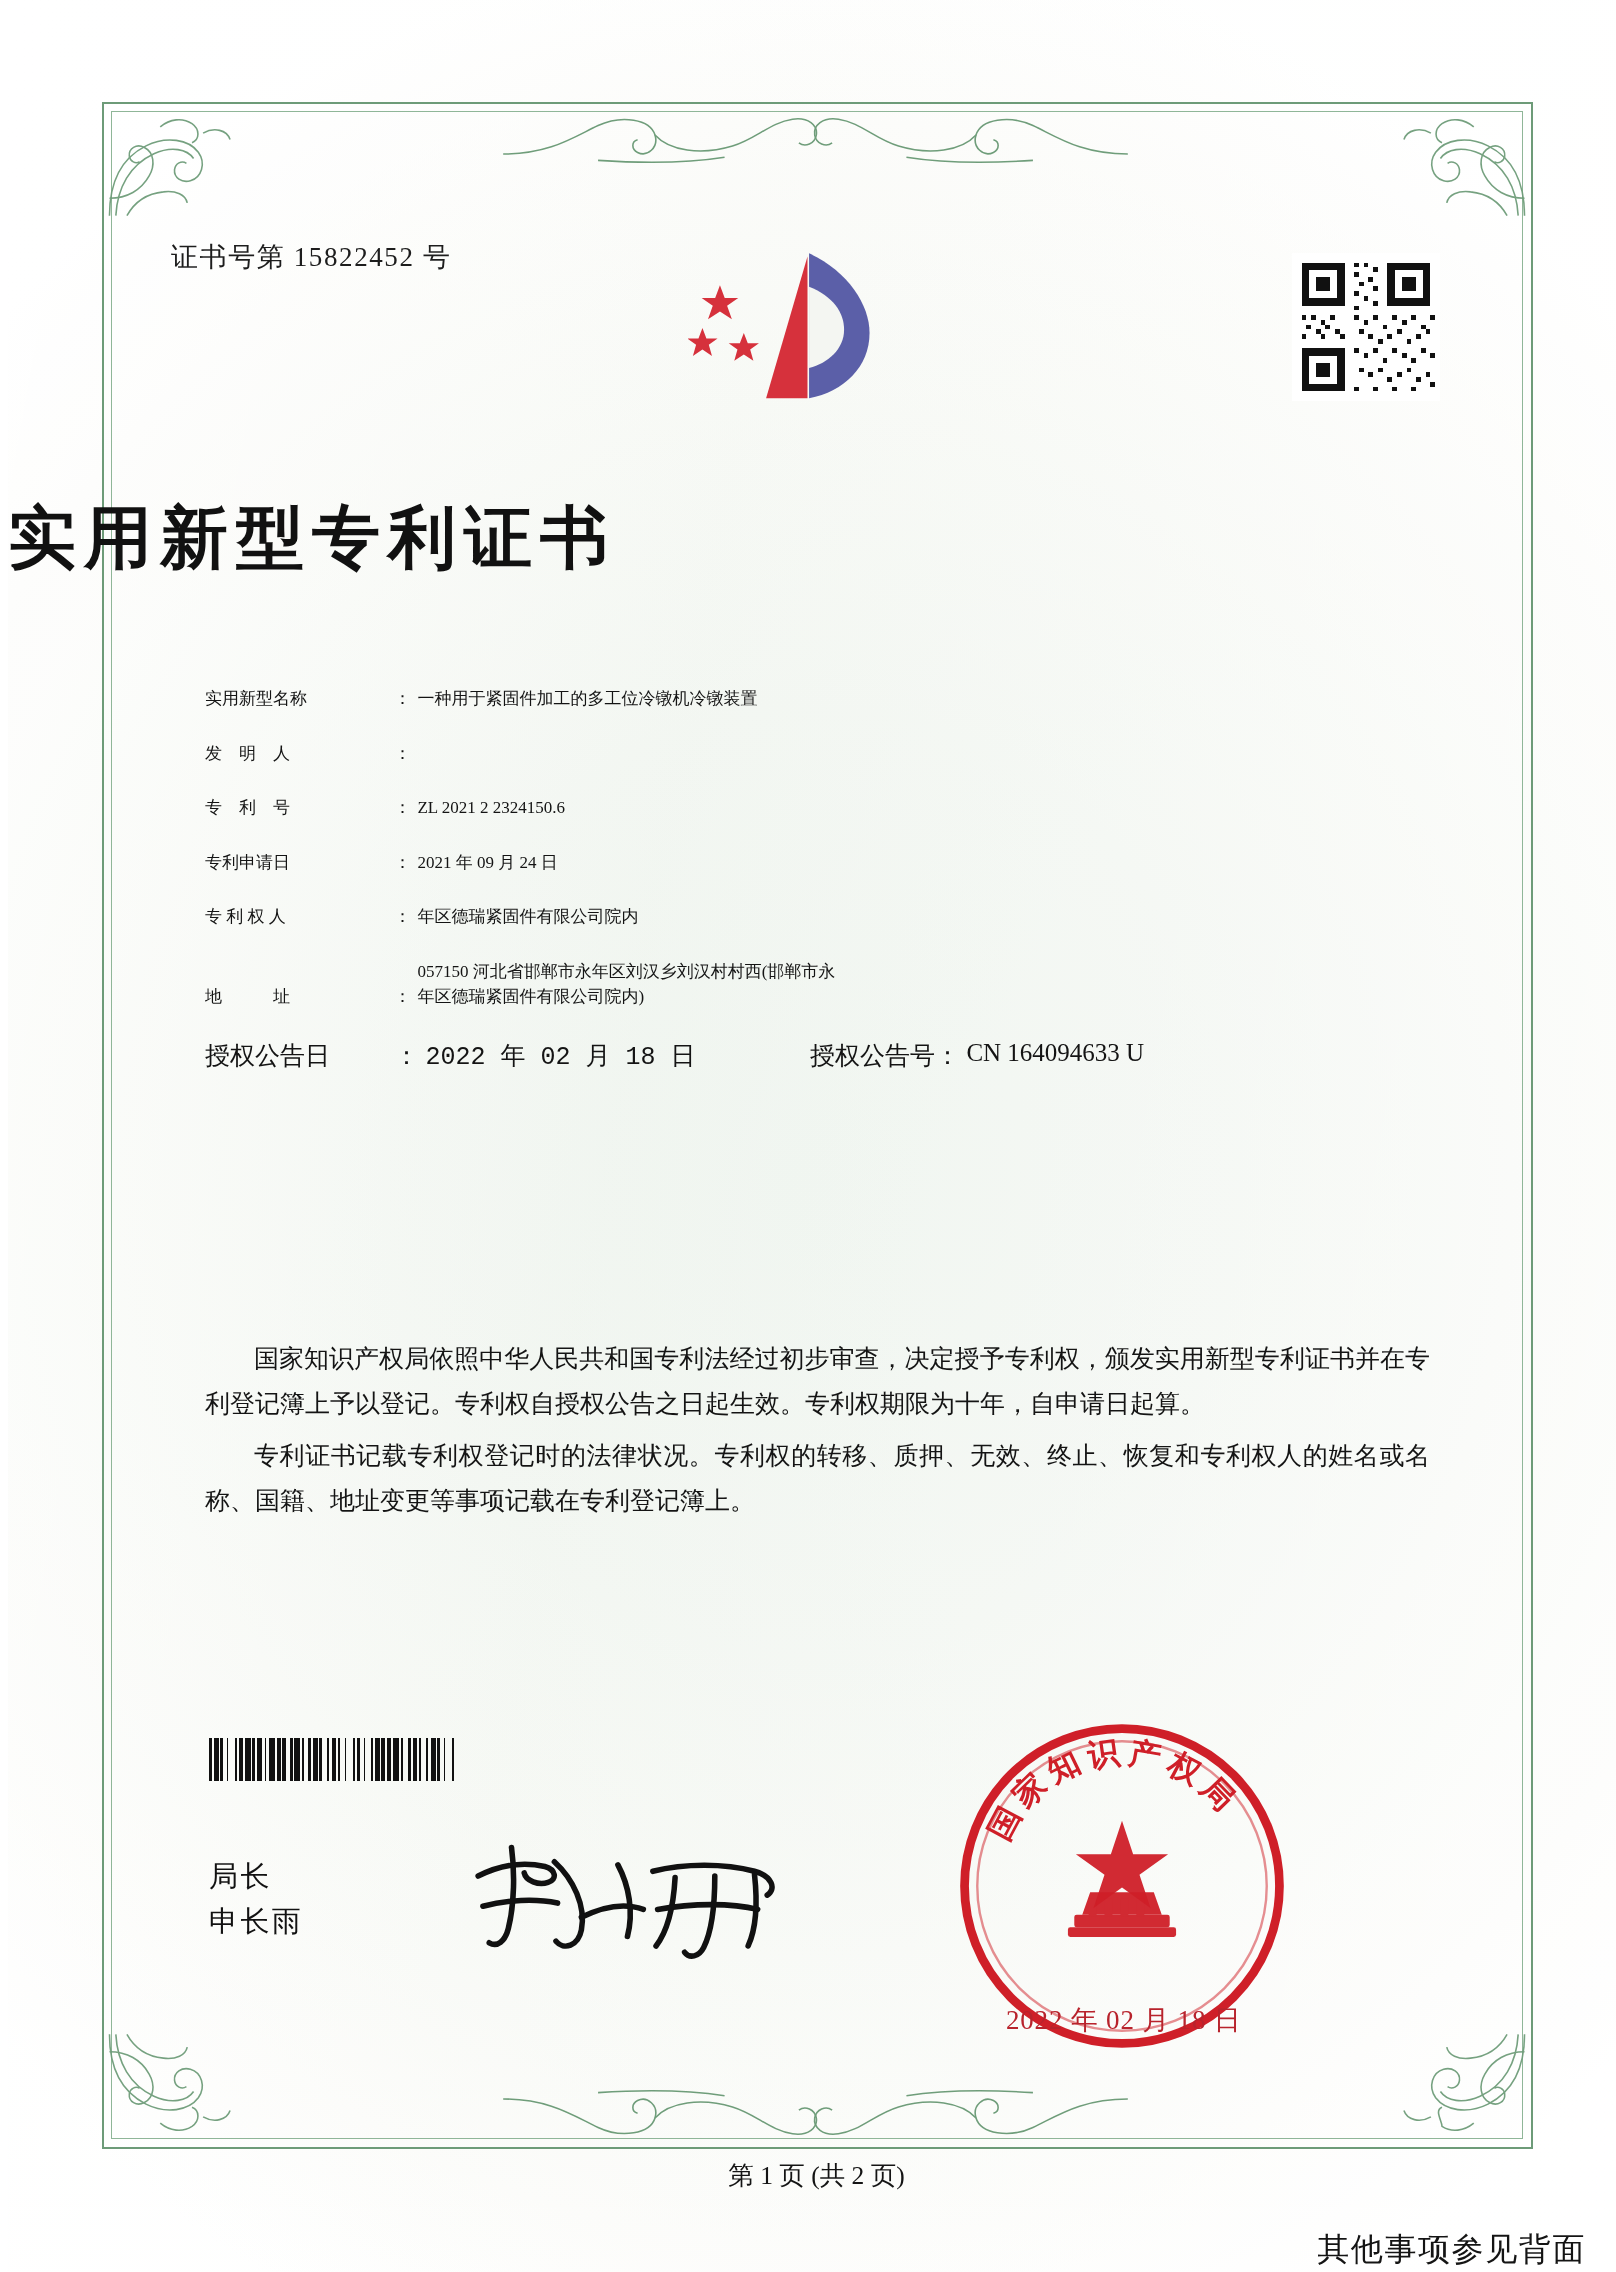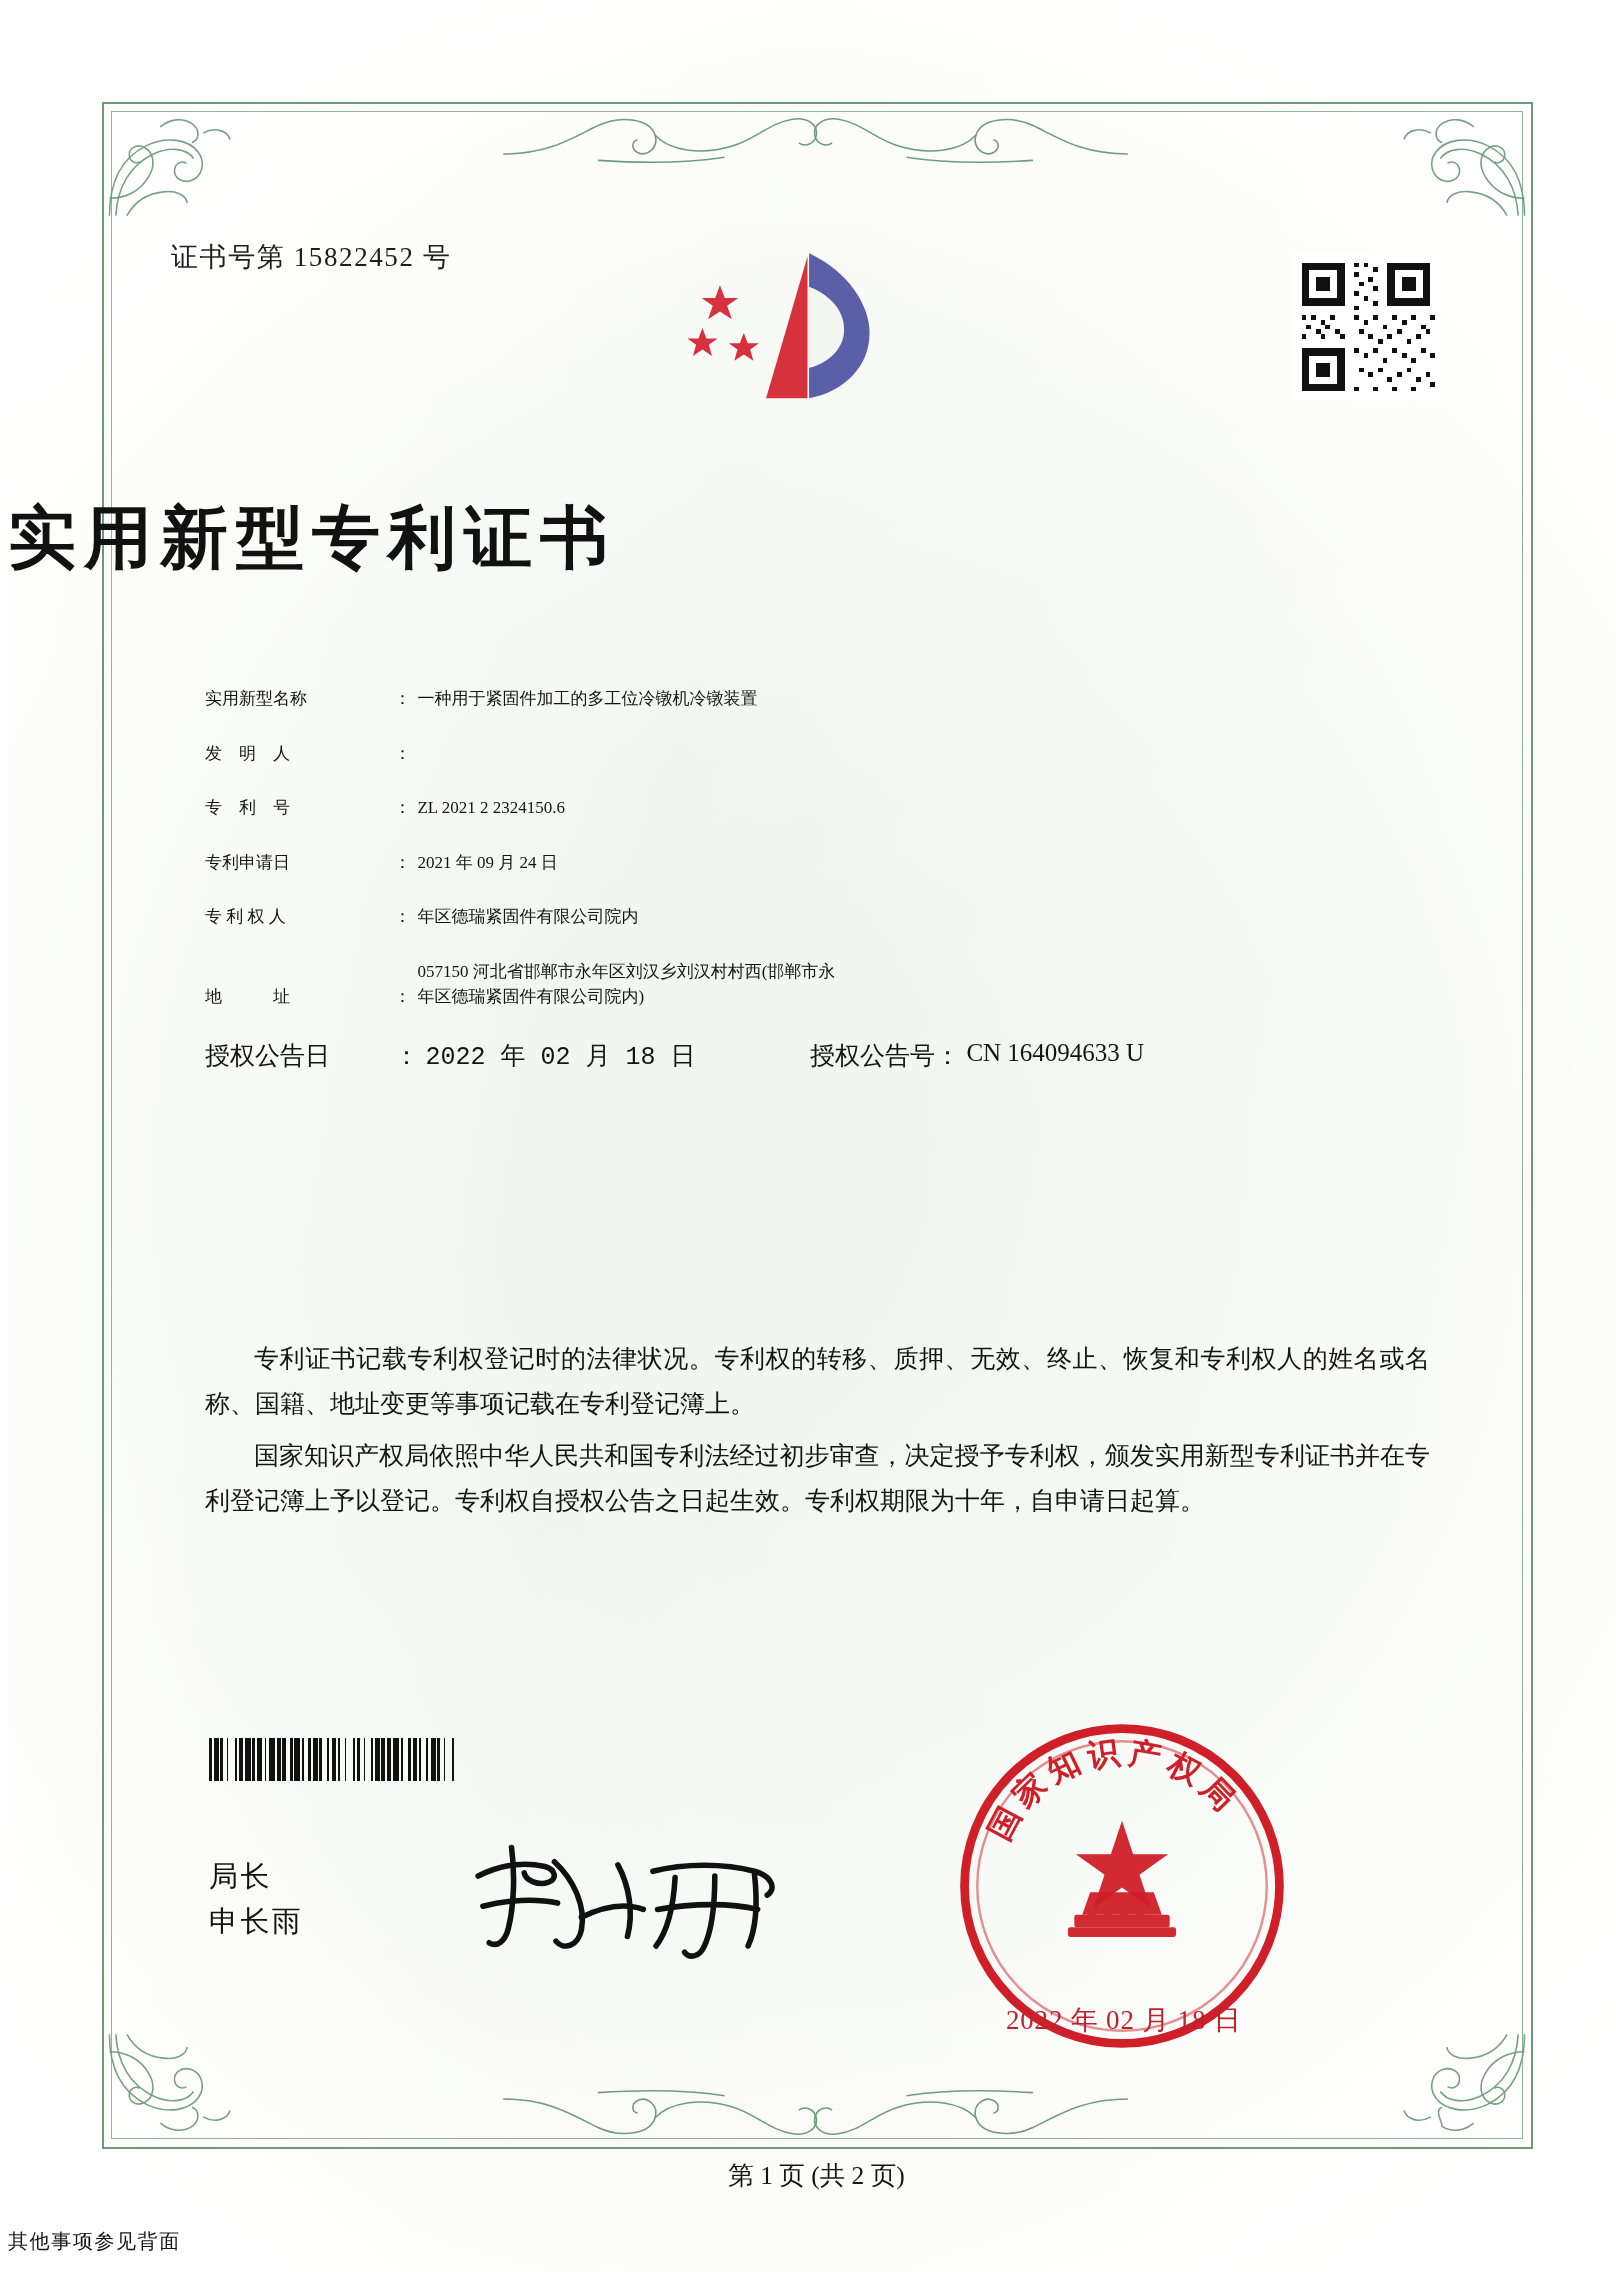--- a/index.html
+++ b/index.html
@@ -241,22 +241,22 @@
     width: 1617px;
     text-align: center;
     font-size: 25.5px;
     color: #141414;
   }
   .footnote {
     position: absolute;
     left: 0;
     top: 2228px;
     width: 1578px;
-    text-align: left;
-    font-size: 20px;
+    text-align: right;
+    font-size: 32px;
     color: #141414;
     letter-spacing: 1.6px;
   }
 </style>
 </head>
 <body>
 
 <div class="page">
   <div class="paper-tint"></div>
 
@@ -465,22 +465,22 @@
       <span class="dual-right">
         <span class="dual-label">授权公告号</span>
         <span class="field-colon">：</span>
         <span class="field-value">CN 164094633 U</span>
       </span>
     </div>
 
   </div>
 
   <div class="paragraphs">
+    <p>国家知识产权局依照中华人民共和国专利法经过初步审查，决定授予专利权，颁发实用新型专利证书并在专利登记簿上予以登记。专利权自授权公告之日起生效。专利权期限为十年，自申请日起算。</p>
     <p>专利证书记载专利权登记时的法律状况。专利权的转移、质押、无效、终止、恢复和专利权人的姓名或名称、国籍、地址变更等事项记载在专利登记簿上。</p>
-    <p>国家知识产权局依照中华人民共和国专利法经过初步审查，决定授予专利权，颁发实用新型专利证书并在专利登记簿上予以登记。专利权自授权公告之日起生效。专利权期限为十年，自申请日起算。</p>
   </div>
 
   <div class="barcode" id="barcode">
       <span style="width: 3.2px; background: rgb(17, 17, 17);"></span>
       <span style="width: 1.6px; background: transparent;"></span>
       <span style="width: 4.8px; background: rgb(17, 17, 17);"></span>
       <span style="width: 1.6px; background: transparent;"></span>
       <span style="width: 2.4px; background: rgb(17, 17, 17);"></span>
       <span style="width: 4px; background: transparent;"></span>
       <span style="width: 1.6px; background: rgb(17, 17, 17);"></span>

